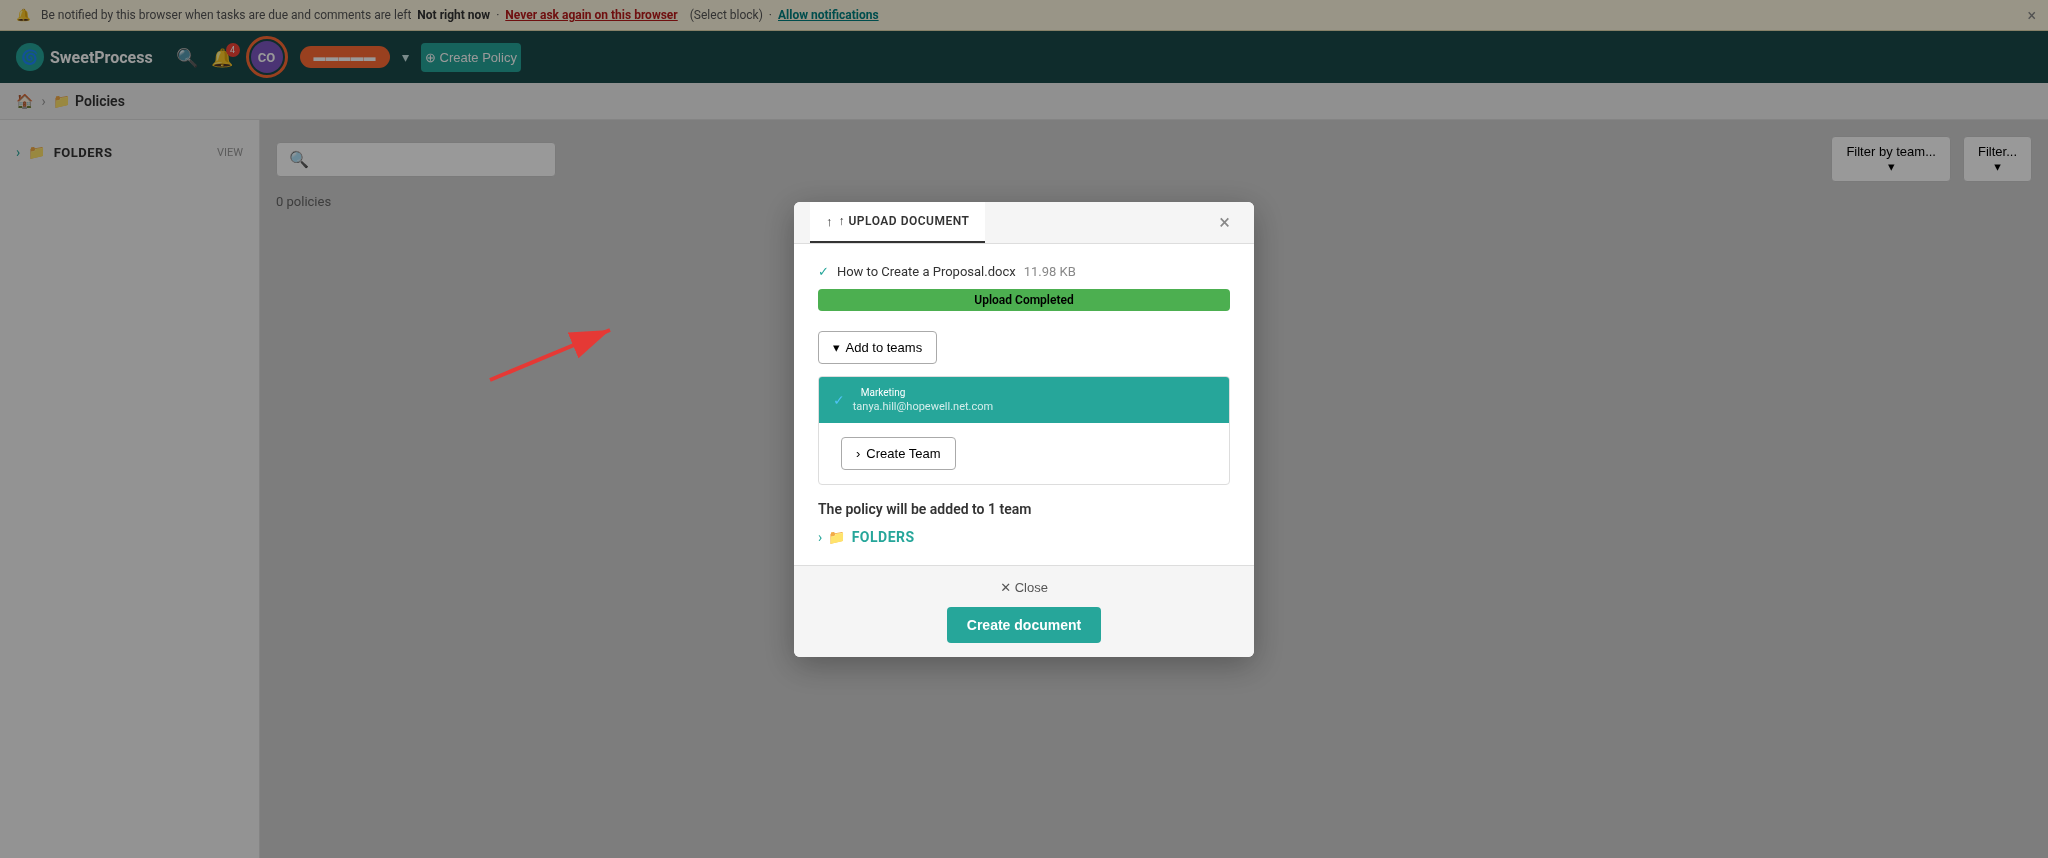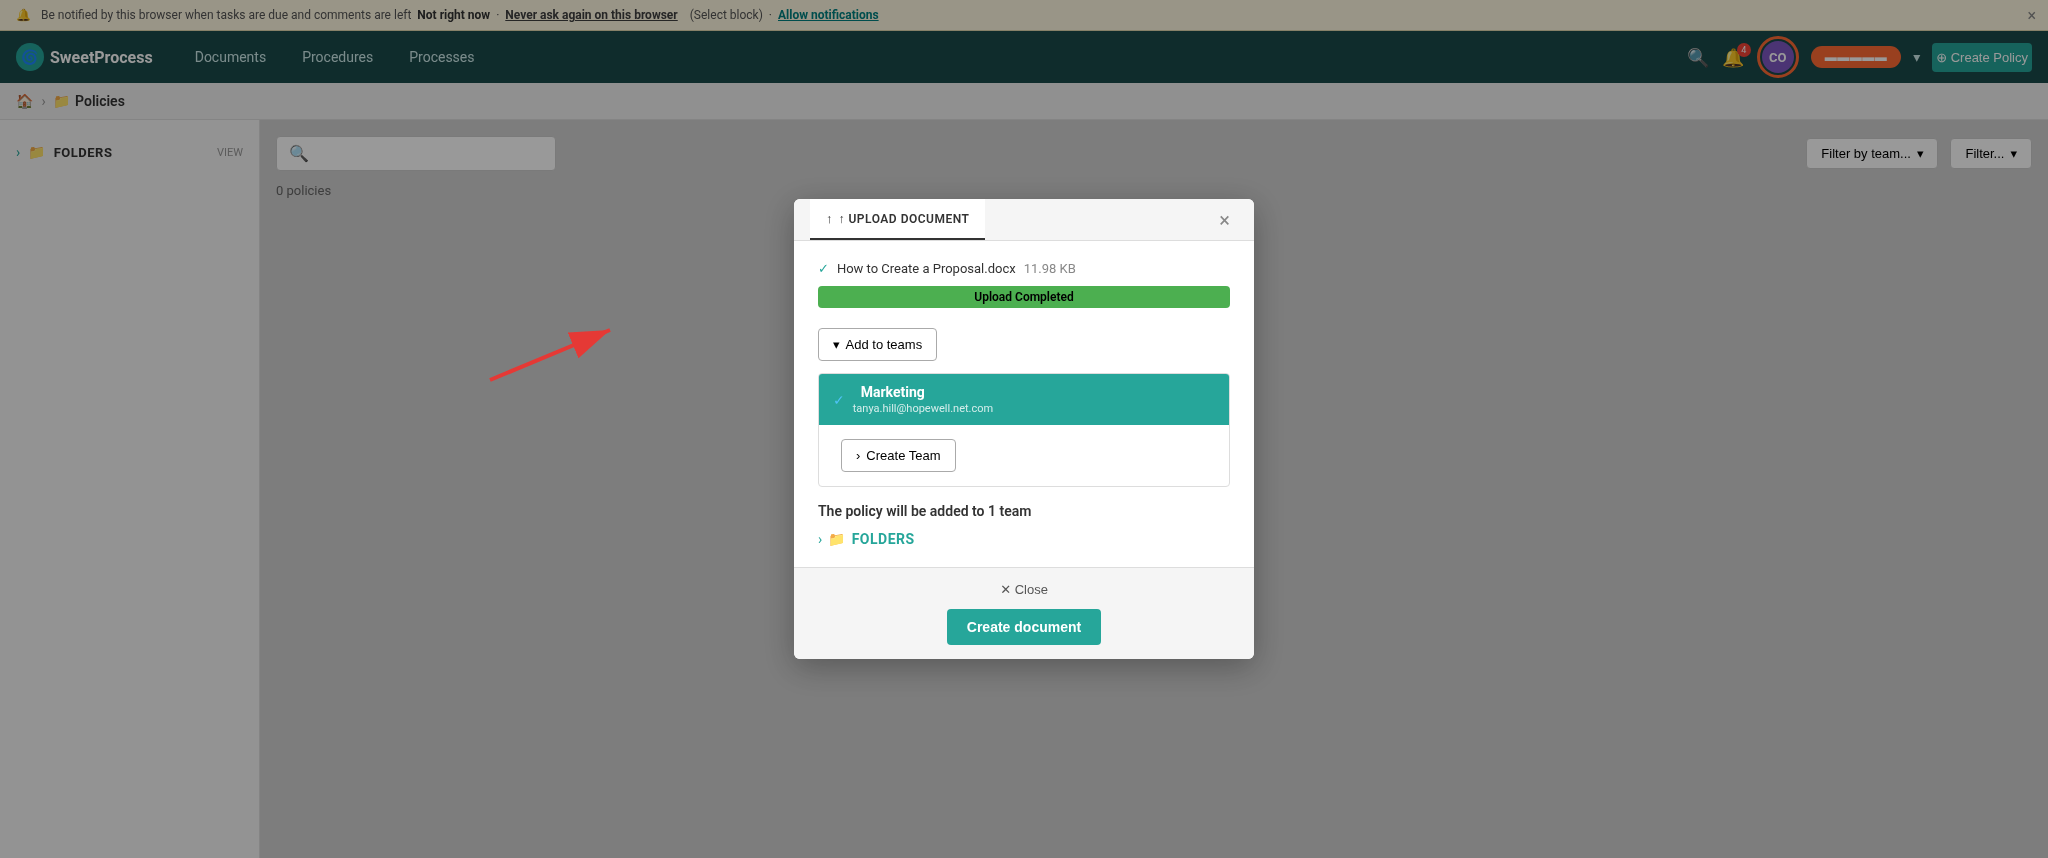--- a/index.html
+++ b/index.html
@@ -12,21 +12,21 @@
       padding: 8px 16px;
       font-size: 12px;
       color: #555;
       display: flex;
       align-items: center;
       gap: 6px;
       position: relative;
     }
     .notif-bar .bell-icon { color: #888; margin-right: 4px; }
     .notif-bar .not-now { font-weight: 700; color: #333; cursor: pointer; }
-    .notif-bar .never-ask { font-weight: 700; color: #404040; cursor: pointer; text-decoration: underline; }
+    .notif-bar .never-ask { font-weight: 700; color: #b91c1c; cursor: pointer; text-decoration: underline; }
     .notif-bar .allow { font-weight: 700; color: #008080; cursor: pointer; text-decoration: underline; }
     .notif-bar .close-notif { position: absolute; right: 12px; cursor: pointer; color: #888; font-size: 16px; }
 
     
     .top-nav {
       background: #1a4a4a;
       height: 52px;
       display: flex;
       align-items: center;
       padding: 0 16px;
@@ -161,21 +161,21 @@
       width: 280px;
     }
     .search-box input {
       border: none; outline: none; font-size: 13px; width: 100%;
       background: transparent;
     }
     .filter-btn {
       background: white; border: 1px solid #ccc;
       border-radius: 4px; padding: 7px 14px;
       font-size: 13px; cursor: pointer;
-      display: flex; align-items: center; gap: 6px;
+      display: flex; align-items: center;  flex-direction: column;
     }
     .policies-count { color: #666; font-size: 13px; }
 
     
     .modal-backdrop {
       position: fixed;
       top: 0; left: 0; right: 0; bottom: 0;
       background: rgba(0,0,0,0.4);
       z-index: 100;
       display: flex;
@@ -272,21 +272,21 @@
       padding: 10px 14px;
       display: flex;
       align-items: center;
       gap: 8px;
       cursor: pointer;
     }
     .team-item.selected {
       background: #26a69a;
       color: white;
     }
-    .team-name { font-size: 14px; font-weight: 700; padding-left: 8px; }
+    .team-name { font-size: 10px; font-weight: 400; padding-left: 8px; }
     .team-email { font-size: 11px; opacity: 0.8; margin-top: 2px; }
     .create-team-btn {
       border: 1px solid #aaa;
       background: white;
       border-radius: 4px;
       padding: 8px 14px;
       font-size: 13px;
       cursor: pointer;
       display: flex; align-items: center; gap: 6px;
       margin: 8px 14px;
@@ -359,25 +359,20 @@
   <span class="allow">Allow notifications</span>
   <span class="close-notif">×</span>
 </div>
 
 <nav class="top-nav">
   <div class="logo">
     <div class="logo-icon">🌀</div>
     <span class="logo-text">
       <span>Sweet</span><span style="font-weight:700;">Process</span>
     </span>
-  </div>
-  <div class="nav-items">
-    <div class="nav-item">Documents</div>
-    <div class="nav-item">Procedures</div>
-    <div class="nav-item">Processes</div>
   </div>
   <div class="nav-right">
     <span class="search-icon-nav">🔍</span>
     <span style="position:relative;">
       <span class="bell-nav">🔔</span>
       <span class="bell-badge">4</span>
     </span>
     <div class="avatar-highlight">
       <div class="avatar">CO</div>
     </div>

